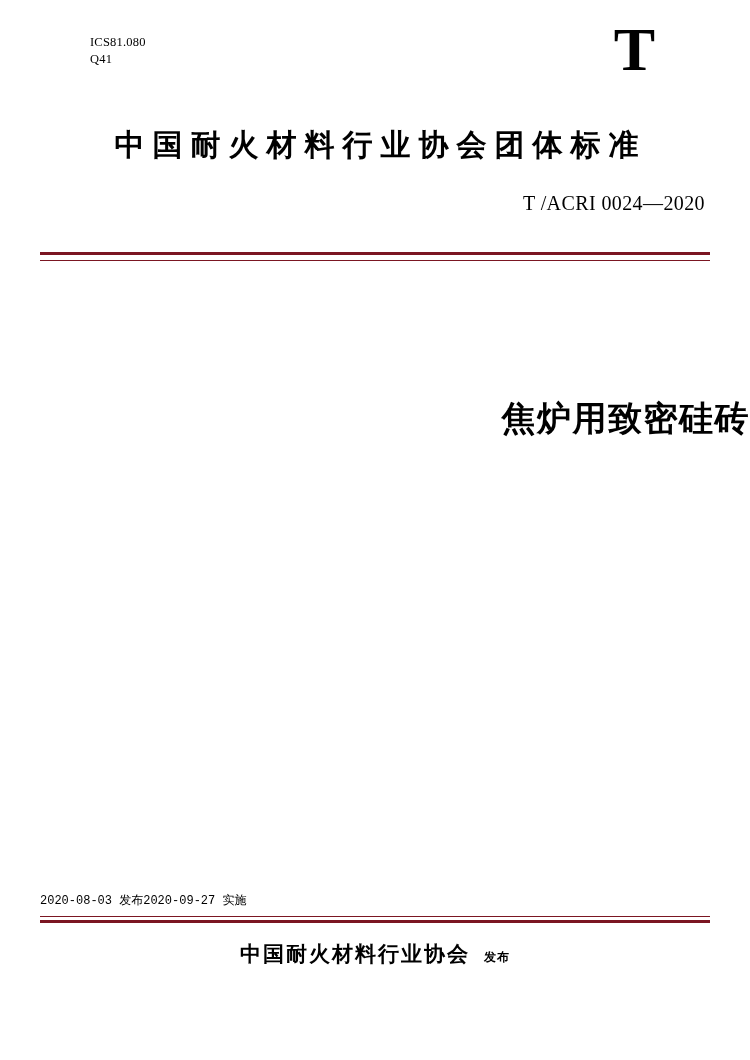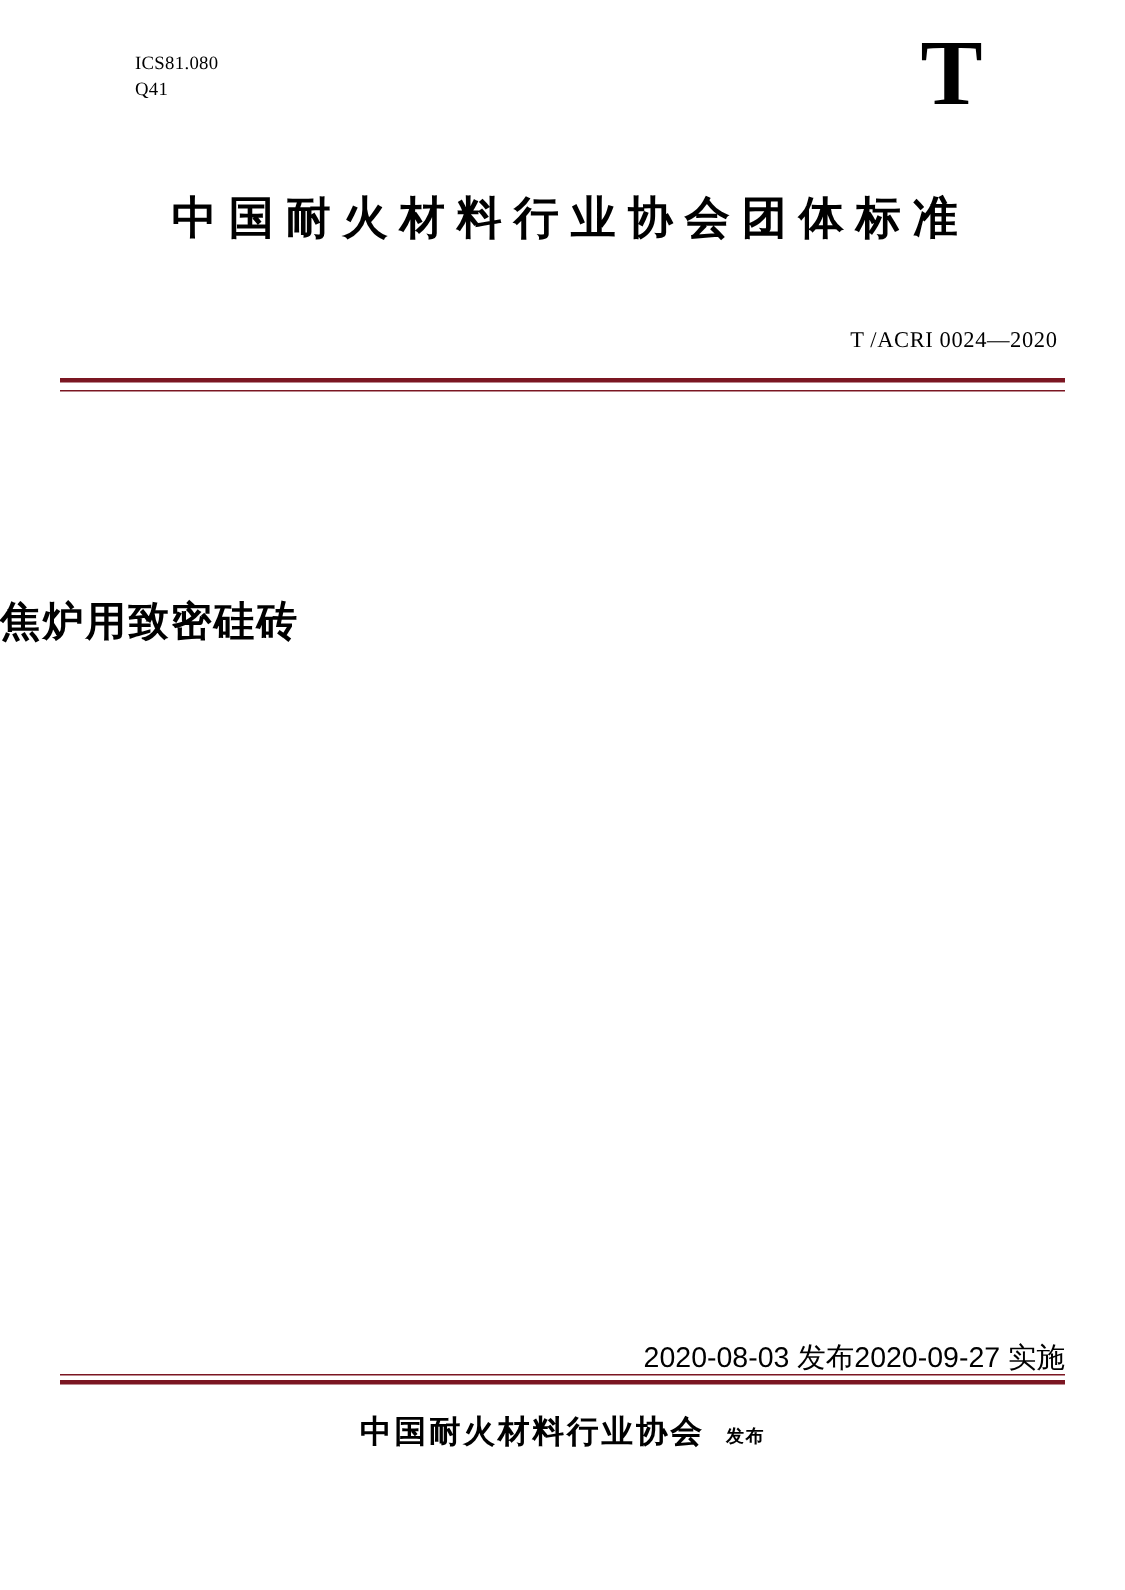--- a/index.html
+++ b/index.html
@@ -58,23 +58,23 @@
     font-weight: bold;
     font-size: 30px;
     letter-spacing: 8px;
     padding-left: 22px;
     white-space: nowrap;
   }
   
   .std-number {
     position: absolute;
     right: 45px;
-    top: 219px;
+    top: 192px;
     font-family: "Liberation Serif", serif;
-    font-size: 15px;
+    font-size: 20px;
     letter-spacing: 0.4px;
   }
   
   .rule-thick {
     position: absolute;
     left: 40px;
     right: 40px;
     top: 252px;
     height: 3px;
     background: #7b1622;
@@ -86,46 +86,46 @@
     top: 260px;
     height: 1px;
     background: #7b1622;
   }
   
   .doc-title {
     position: absolute;
     left: 0;
     right: 0;
     top: 396px;
-    text-align: left;
+    text-align: right;
     font-family: "DejaVu Sans", sans-serif;
     font-weight: bold;
-    font-size: 27px;
+    font-size: 34px;
     letter-spacing: 1.5px;
   }
   .doc-subtitle {
     position: absolute;
     left: 0;
     right: 0;
     top: 450px;
     text-align: center;
     font-family: "Liberation Serif", serif;
     font-size: 16px;
     letter-spacing: 0.3px;
   }
   
   .footer-dates {
     position: absolute;
     left: 40px;
     right: 40px;
     top: 892px;
     display: flex;
-    justify-content: flex-end;
-    font-family: Liberation Sans, sans-serif;
-    font-size: 19px;
+    justify-content: flex-start;
+    font-family: Liberation Mono, monospace;
+    font-size: 12px;
   }
   .date-left, .date-right {
     white-space: nowrap;
   }
   .footer-rule-thin {
     position: absolute;
     left: 40px;
     right: 40px;
     top: 916px;
     height: 1px;

